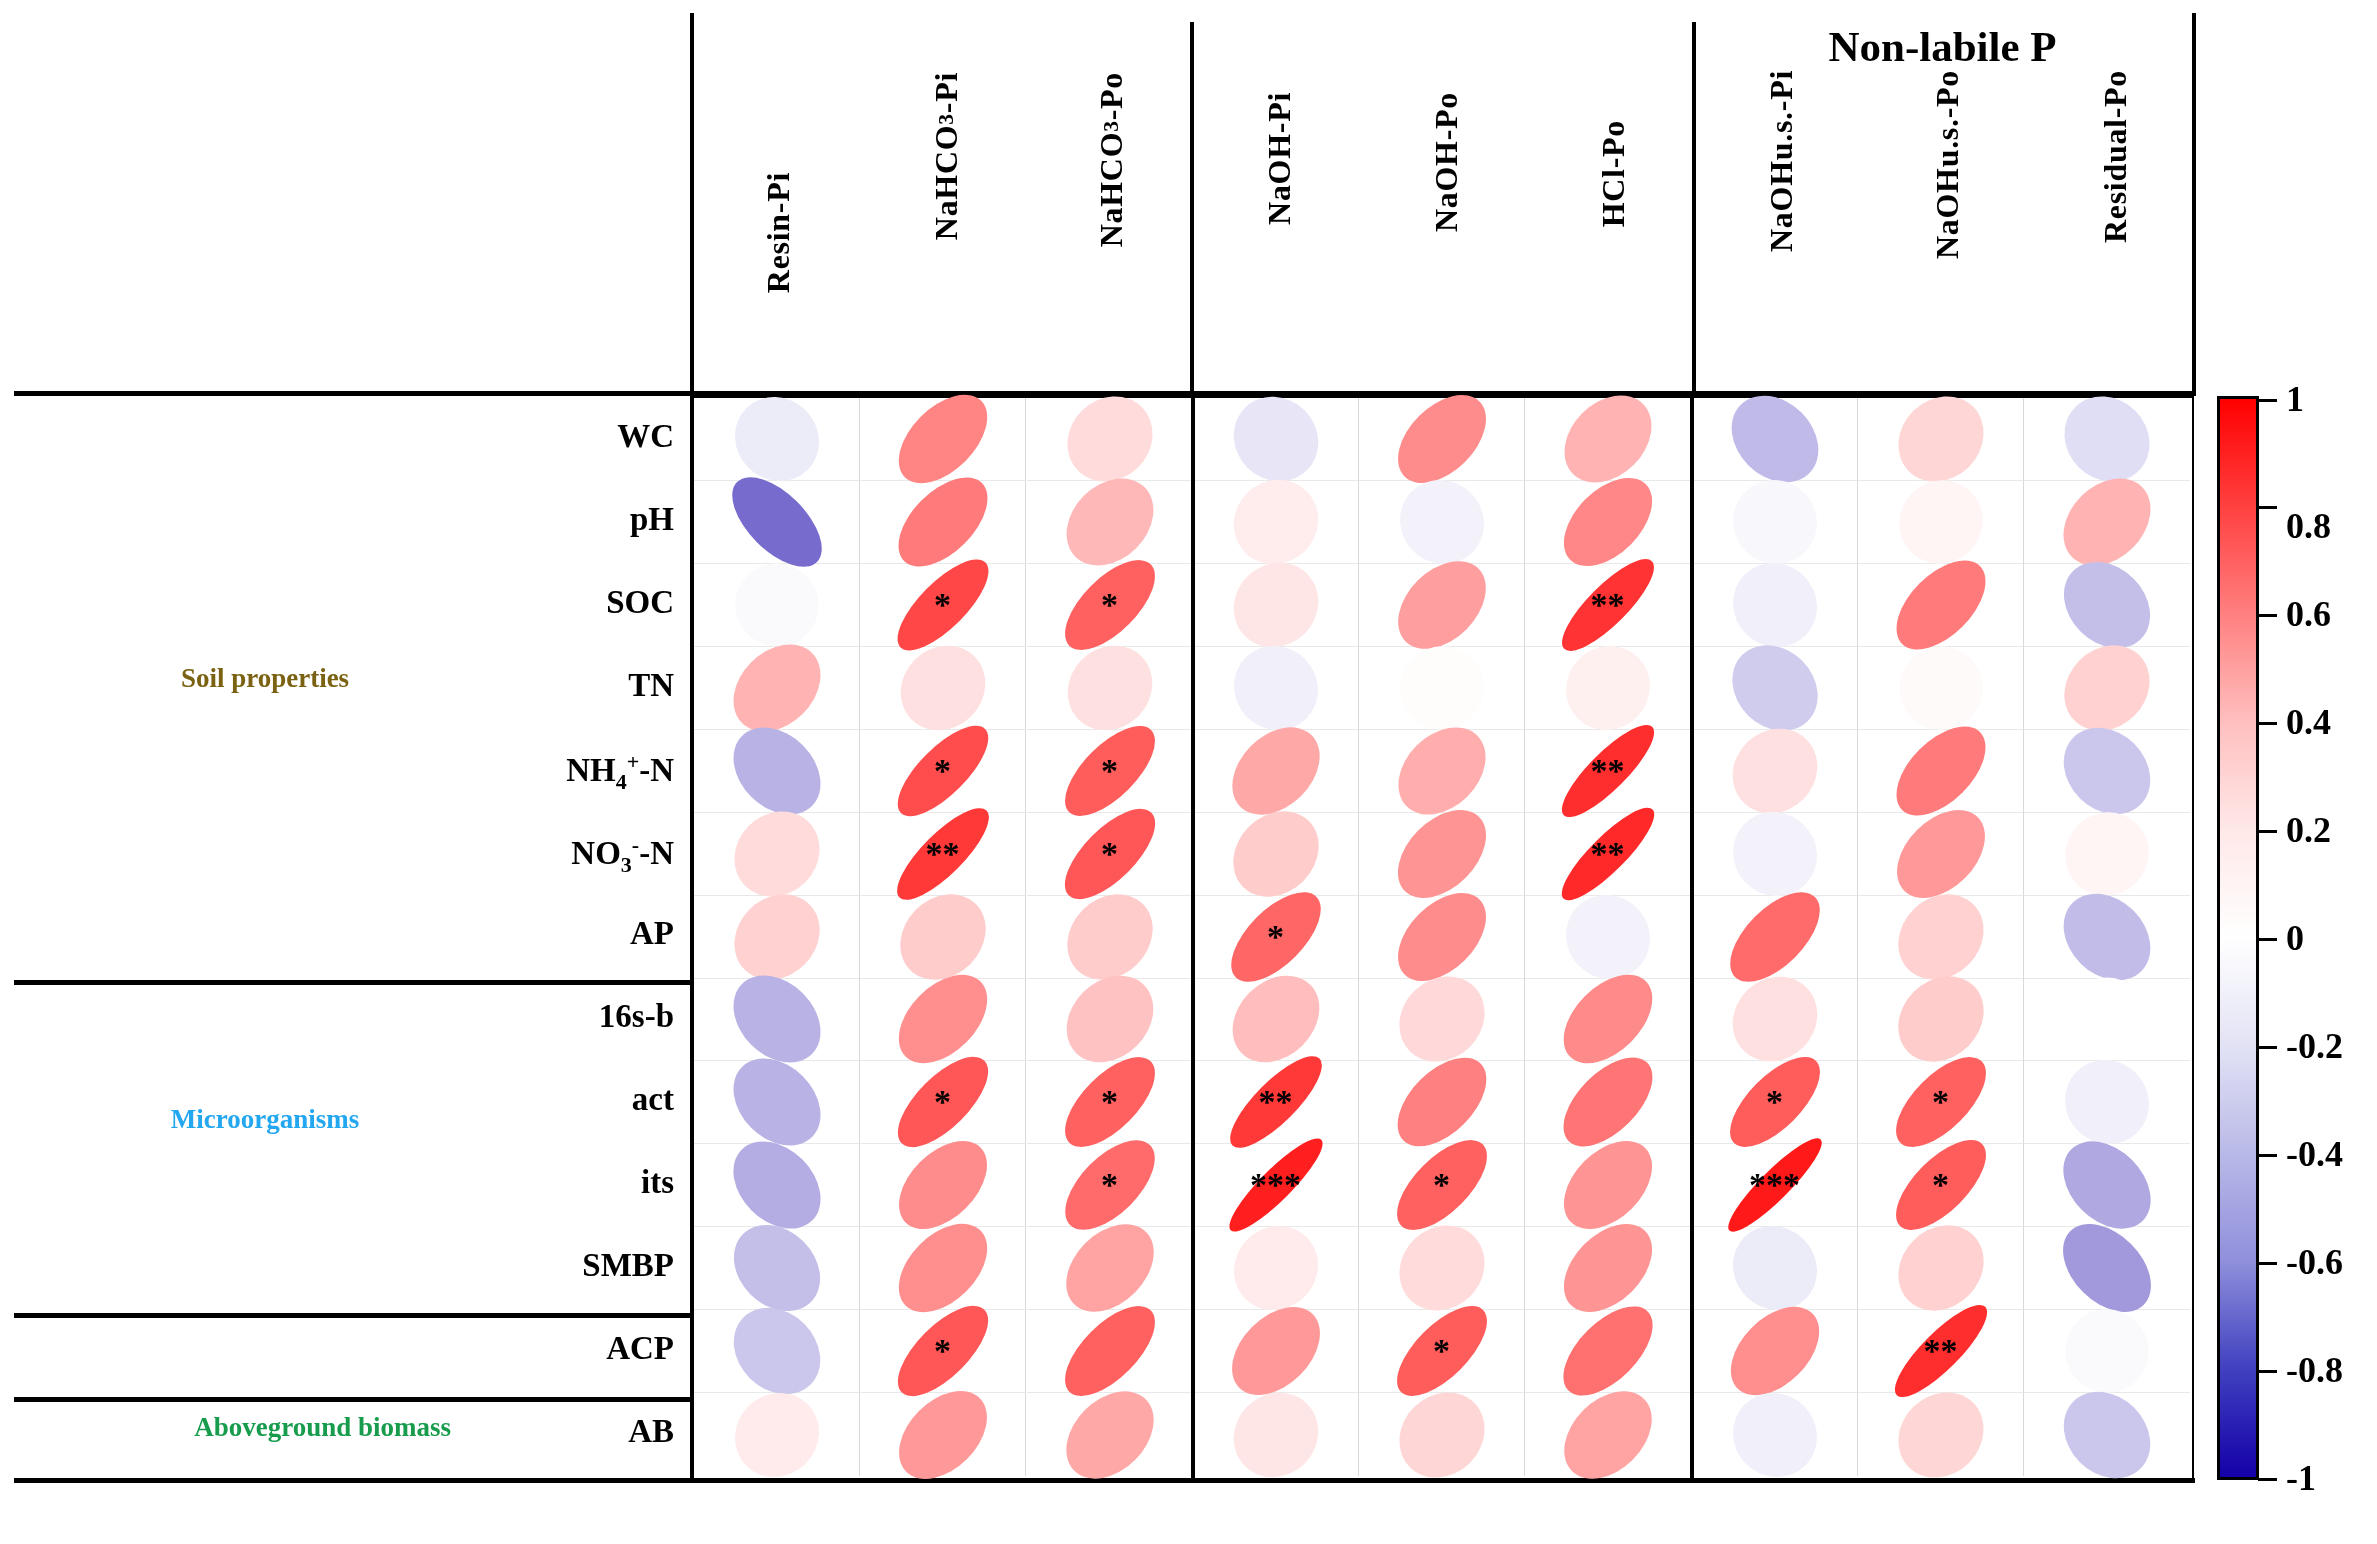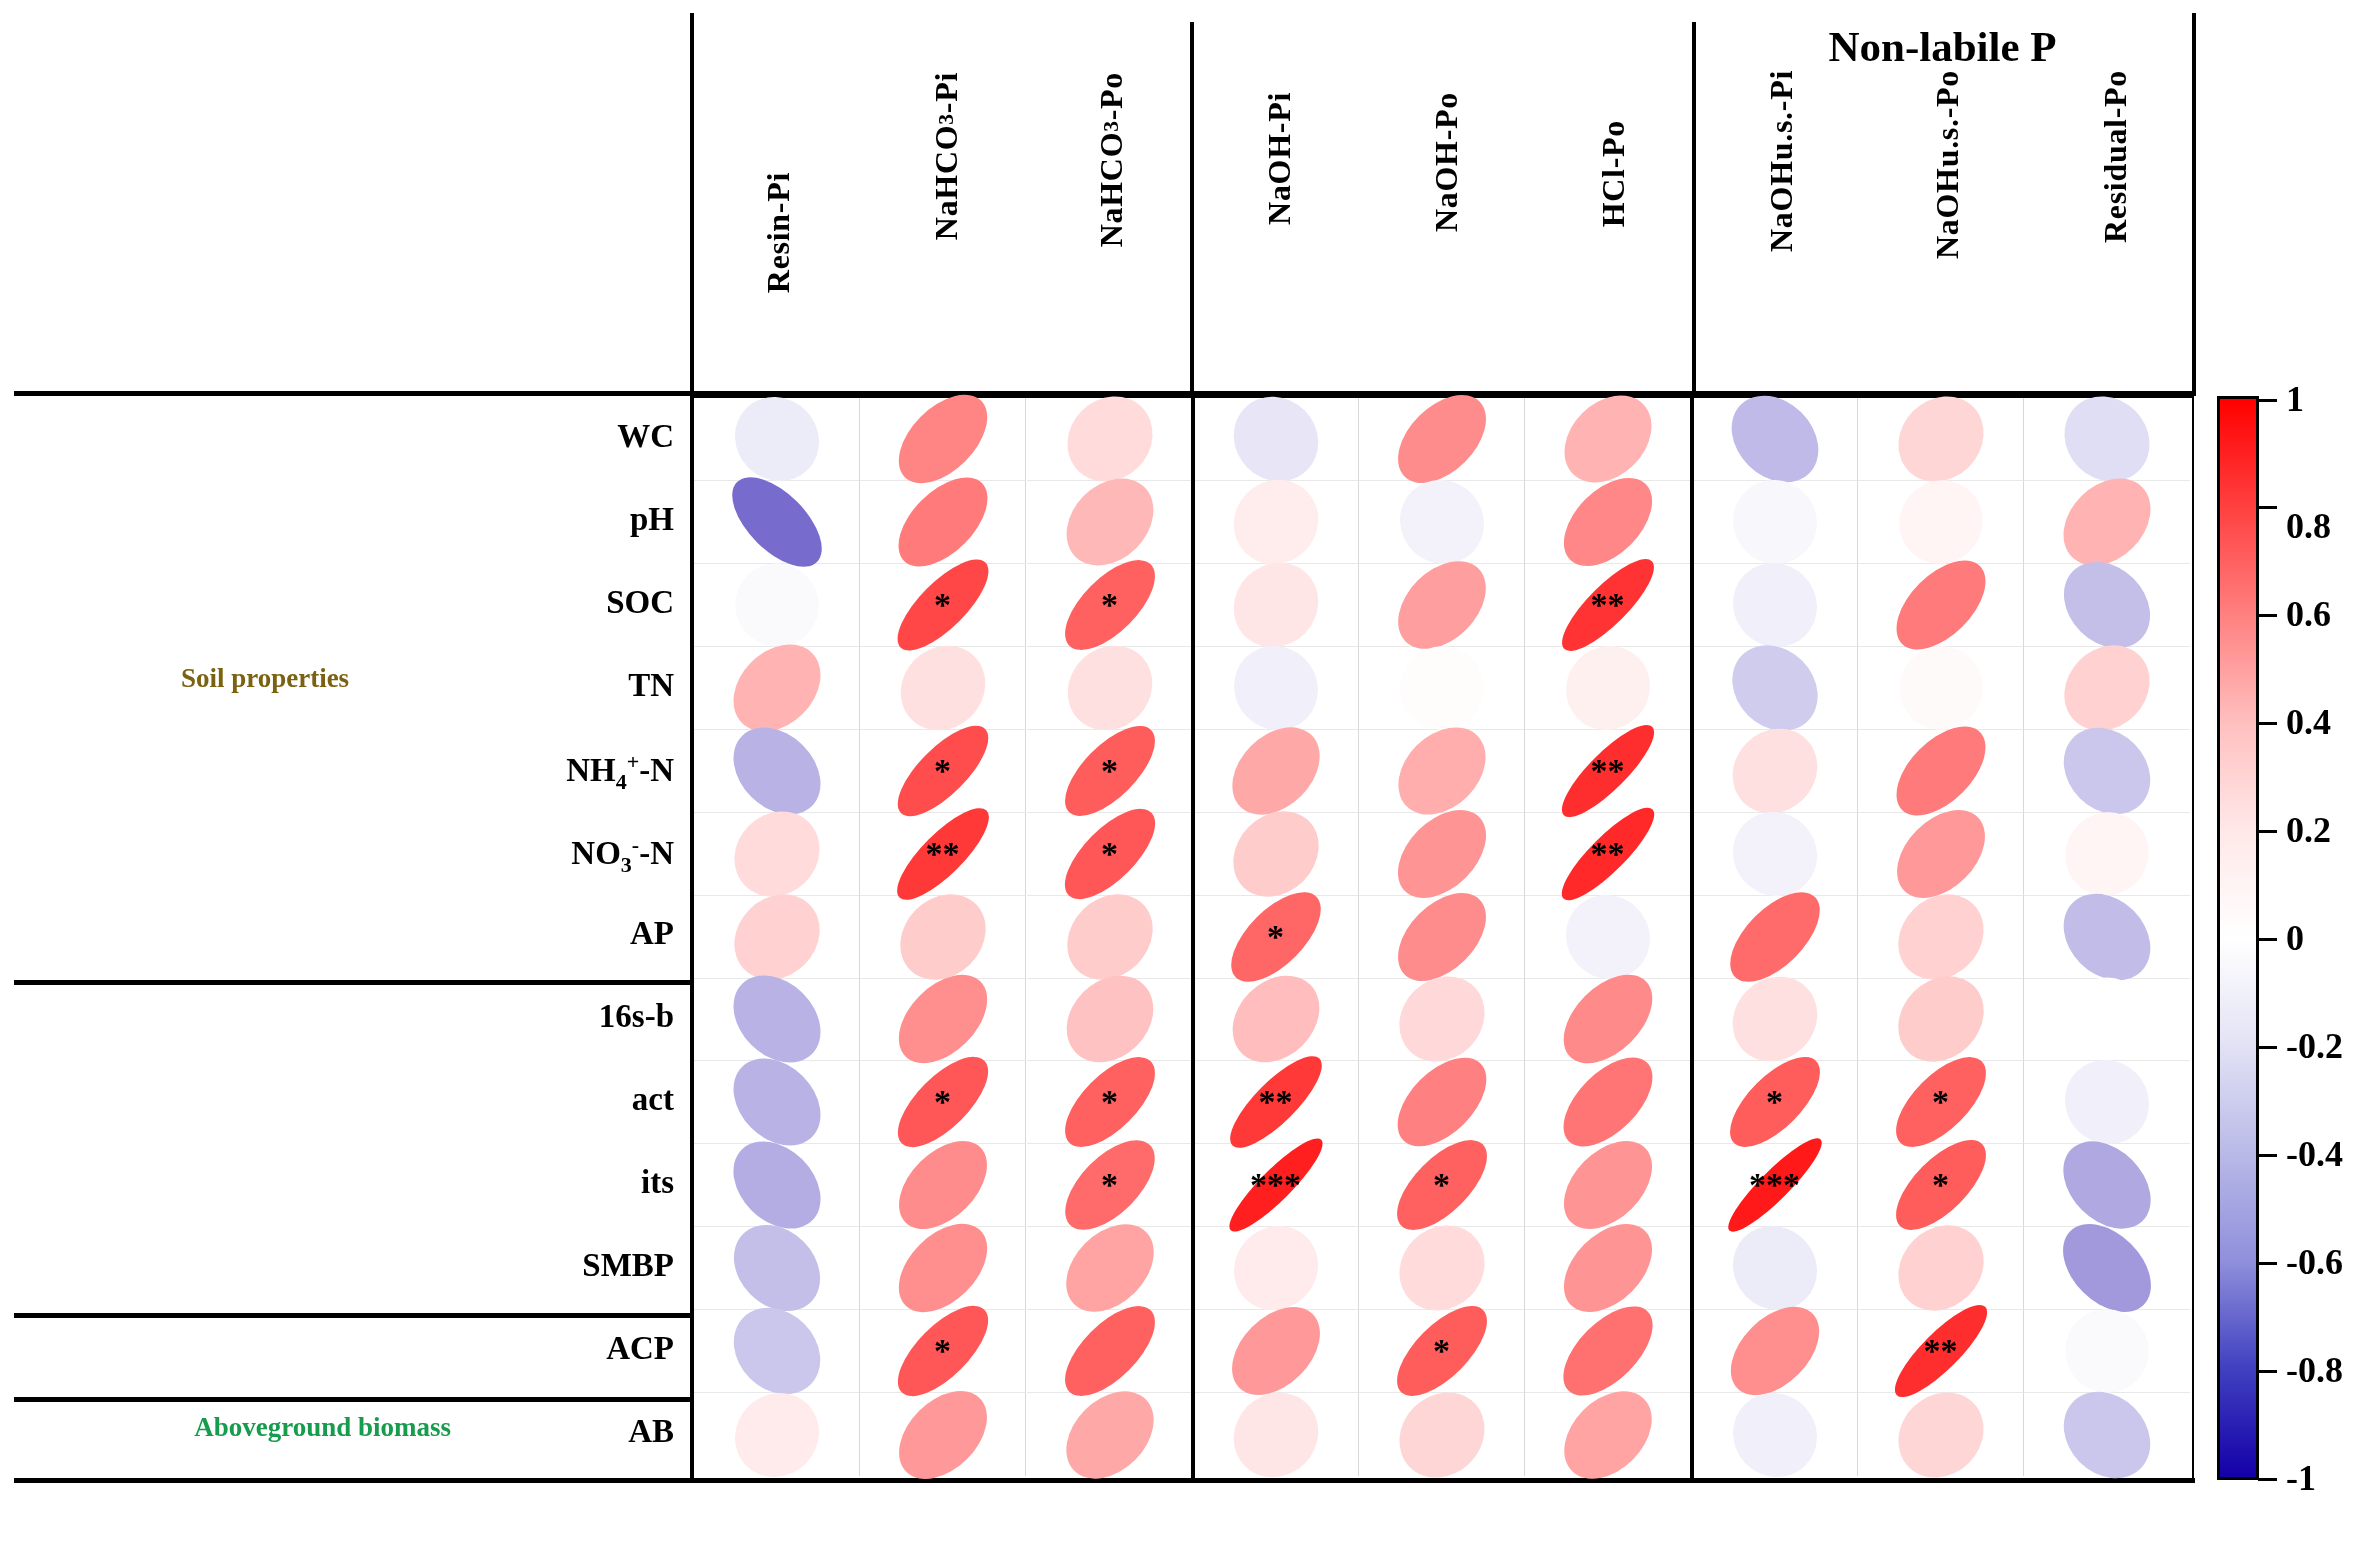--- a/index.html
+++ b/index.html
@@ -68,20 +68,21 @@
   <div class="colhead" style="left:928px;top:72px;">NaHCO<sub>3</sub>-Pi</div>
   <div class="colhead" style="left:1093px;top:72px;">NaHCO<sub>3</sub>-Po</div>
   <div class="colhead" style="left:1261px;top:92px;">NaOH-Pi</div>
   <div class="colhead" style="left:1428px;top:92px;">NaOH-Po</div>
   <div class="colhead" style="left:1595px;top:120px;">HCl-Po</div>
   <div class="colhead" style="left:1763px;top:70px;">NaOHu.s.-Pi</div>
   <div class="colhead" style="left:1929px;top:70px;">NaOHu.s.-Po</div>
   <div class="colhead" style="left:2097px;top:70px;">Residual-Po</div>
 
   <div class="grp-lbl" style="left:43px;top:663px;width:444px;color:#7a6212;">Soil properties</div>
+  <div class="grp-lbl" style="left:21.5px;top:1104px;width:487px;color:#22a7f0;">Microorganisms</div>
   <div class="grp-lbl" style="left:7.2px;top:1412px;width:631px;color:#169c4c;">Aboveground biomass</div>
 
   <div class="rule" style="left:14.3px;top:980px;width:677px;height:5px;"></div>
   <div class="rule" style="left:14.3px;top:1313px;width:677px;height:5px;"></div>
   <div class="rule" style="left:14.3px;top:1397px;width:677px;height:5px;"></div>
   <div class="rule" style="left:14.3px;top:1478px;width:2181px;height:5px;"></div>
   <div class="rule" style="left:690px;top:396px;width:3.6px;height:1084px;"></div>
 
   <div id="rowlabels">
       <div class="row-lbl" style="left: 215px; width: 459px; top: 418px;">WC</div>

